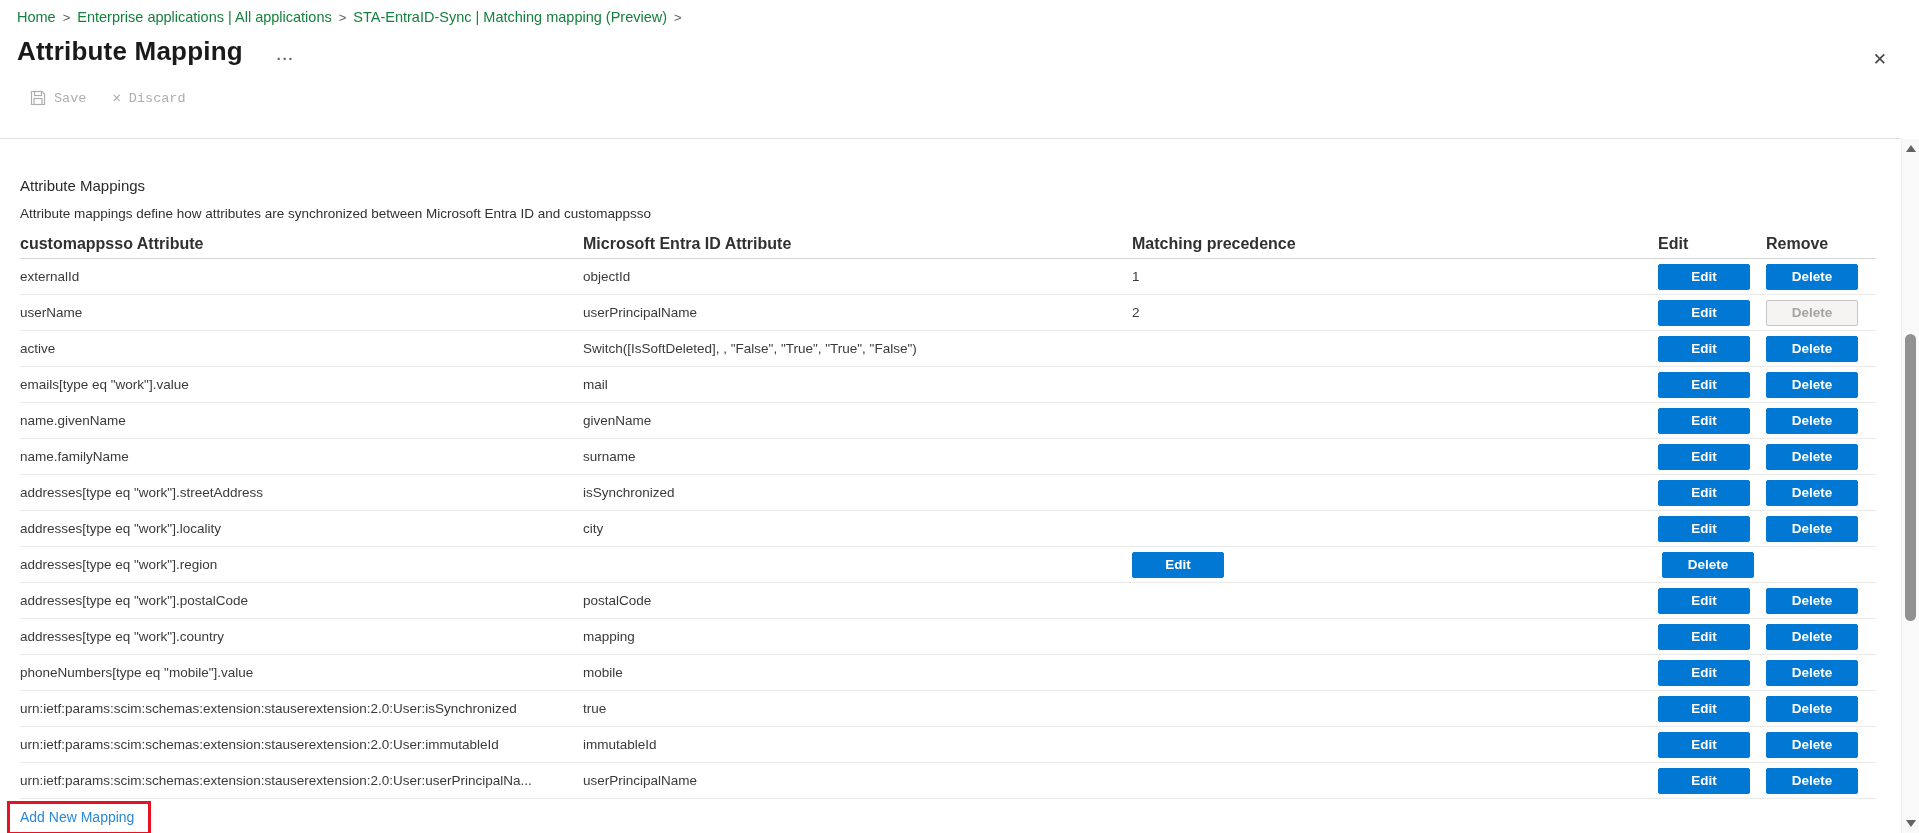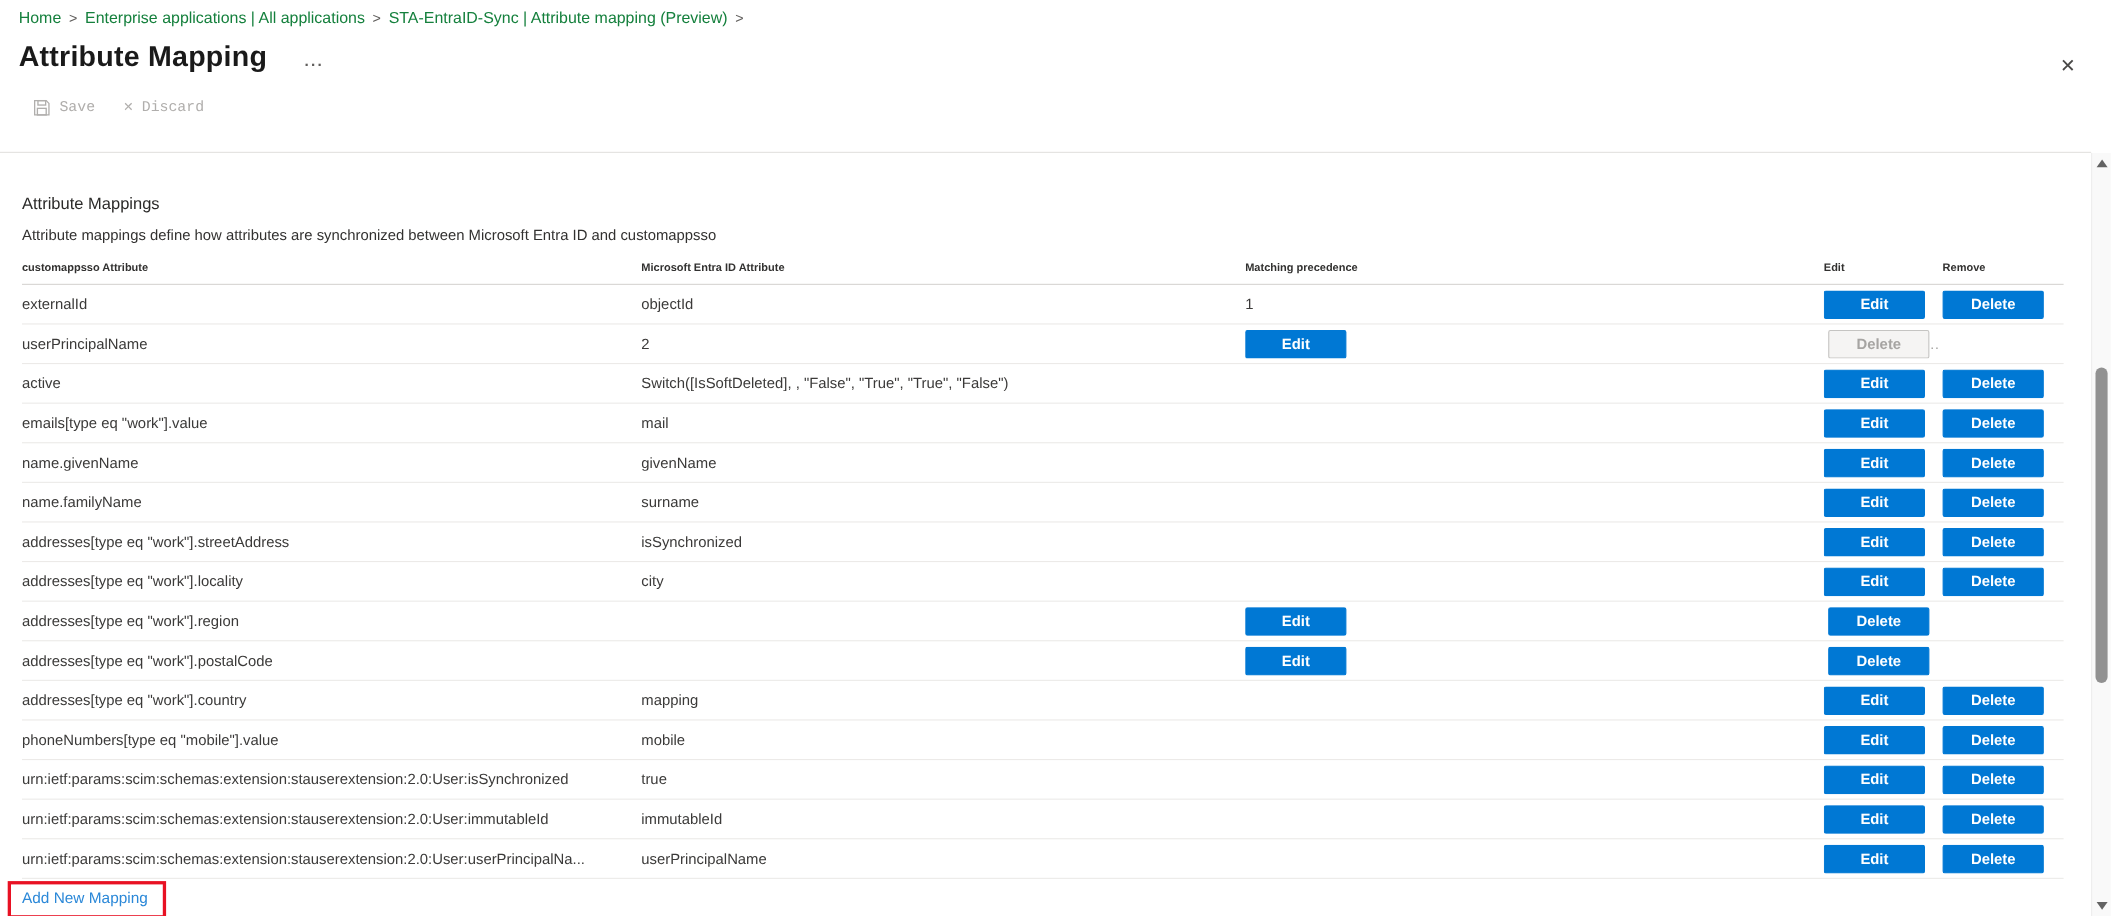--- a/index.html
+++ b/index.html
@@ -46,21 +46,21 @@
   .sec-heading { margin: 38px 0 0 20px; font-size: 15px; color: #2b2a29; line-height: 20px; }
   .sec-desc { margin: 9px 0 0 20px; font-size: 13.5px; color: #323130; line-height: 18px; }
   
   .table { margin: 6px 0 0 20px; width: 1856px; }
   .tr {
     display: grid;
     grid-template-columns: 563px 549px 526px 104px auto;
     align-items: center;
   }
   .thead { height: 30px; border-bottom: 1px solid #d6d4d2; }
-  .th { font-size: 10px; font-weight: 700; color: #323130; white-space: nowrap; }
+  .th { font-size: 16px; font-weight: 700; color: #323130; white-space: nowrap; }
   .row { height: 36px; border-bottom: 1px solid #eceae8; }
   .td { font-size: 13.5px; color: #3b3a39; white-space: nowrap; overflow: hidden; text-overflow: ellipsis; padding-right: 14px; }
   .cell-remove { padding-left: 4px; }
   .btn {
     width: 92px; height: 26px;
     background: #0078d4; color: #ffffff;
     border: 1px solid #0078d4; border-radius: 2px;
     font-family: inherit; font-size: 13.5px; font-weight: 600;
     cursor: pointer; text-align: center; line-height: 24px; padding: 0;
   }
@@ -93,21 +93,21 @@
     position: absolute; left: 3px; top: 195px; width: 11px; height: 287px;
     background: #919191; border-radius: 7px;
   }
   
   .save-svg { display: block; }
 </style>
 </head>
 <body>
 
 <nav class="breadcrumb">
-  <a>Home</a><span class="sep">&gt;</span><a>Enterprise applications | All applications</a><span class="sep">&gt;</span><a>STA-EntraID-Sync | Attribute mapping (Preview)</a><span class="sep">&gt;</span>
+  <a>Home</a><span class="sep">&gt;</span><a>Enterprise applications | All applications</a><span class="sep">&gt;</span><a>STA-EntraID-Sync | Matching mapping (Preview)</a><span class="sep">&gt;</span>
 </nav>
 
 <div class="title-row">
   <h1 class="page-title">Attribute Mapping</h1>
   <button class="more-btn">...</button>
 </div>
 
 <button class="close-btn"><span>✕</span></button>
 
 <div class="toolbar">
@@ -142,20 +142,21 @@
     <div class="tbody">
 
     <div class="tr row" style="">
         <div class="td">externalId</div>
         <div class="td">objectId</div>
         <div class="td">1</div>
         <div class="td"><button class="btn">Edit</button></div>
         <div class="td cell-remove"><button class="btn">Delete</button></div>
       </div>
         <div class="tr row" style="">
+        <div class="td">userName</div>
         <div class="td">userPrincipalName</div>
         <div class="td">2</div>
         <div class="td"><button class="btn">Edit</button></div>
         <div class="td cell-remove"><button class="btn disabled">Delete</button></div>
       </div>
         <div class="tr row" style="">
         <div class="td">active</div>
         <div class="td">Switch([IsSoftDeleted], , "False", "True", "True", "False")</div>
         <div class="td"></div>
         <div class="td"><button class="btn">Edit</button></div>
@@ -197,20 +198,21 @@
         <div class="td cell-remove"><button class="btn">Delete</button></div>
       </div>
         <div class="tr row" style="">
         <div class="td">addresses[type eq "work"].region</div>
         <div class="td"></div>
         <div class="td"><button class="btn">Edit</button></div>
         <div class="td cell-remove"><button class="btn">Delete</button></div>
       </div>
         <div class="tr row" style="">
         <div class="td">addresses[type eq "work"].postalCode</div>
+        <div class="td">postalCode</div>
         <div class="td"></div>
         <div class="td"><button class="btn">Edit</button></div>
         <div class="td cell-remove"><button class="btn">Delete</button></div>
       </div>
         <div class="tr row" style="">
         <div class="td">addresses[type eq "work"].country</div>
         <div class="td">mapping</div>
         <div class="td"></div>
         <div class="td"><button class="btn">Edit</button></div>
         <div class="td cell-remove"><button class="btn">Delete</button></div>

